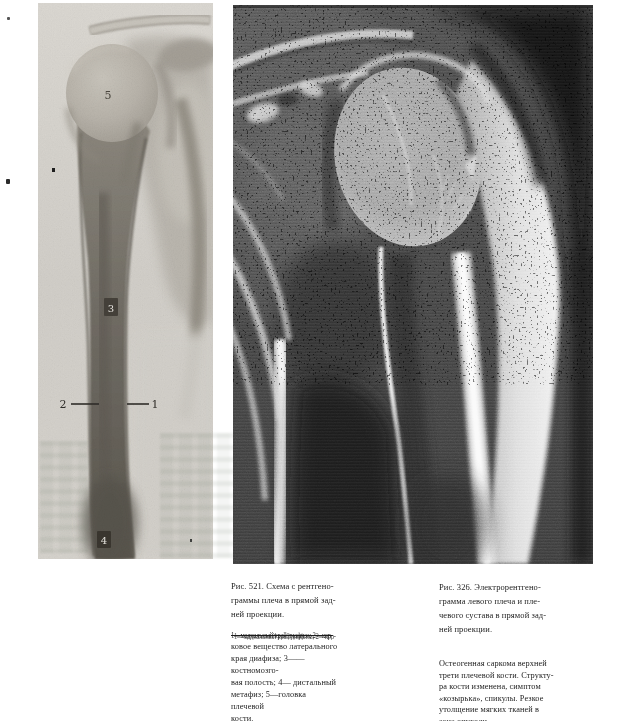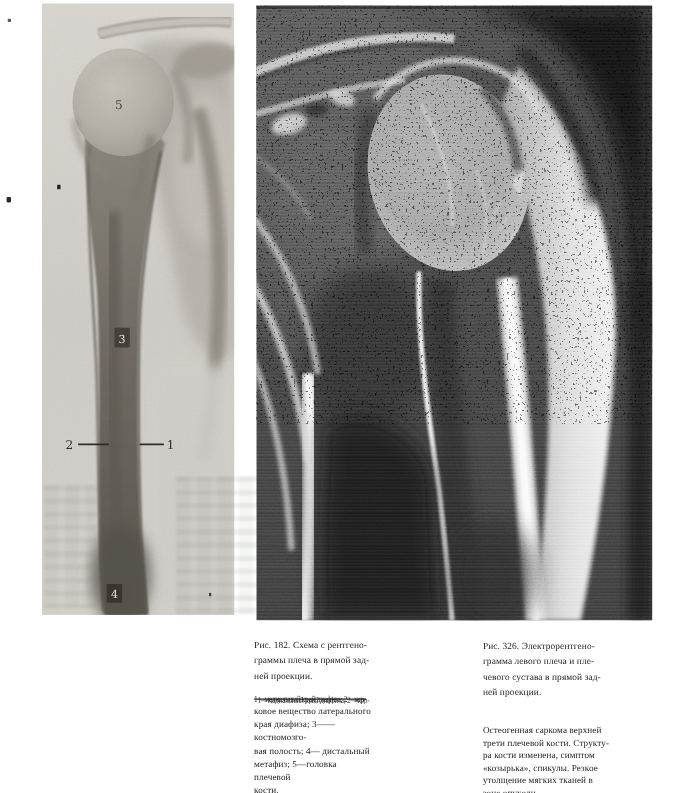--- a/index.html
+++ b/index.html
@@ -222,21 +222,21 @@
     <ellipse cx="215" cy="520" rx="40" ry="50" fill="#2a2a2a" filter="url(#b10)" opacity=".7"></ellipse>
 
     <rect width="360" height="380" filter="url(#speckR)" opacity=".55"></rect>
     <rect width="360" height="559" filter="url(#grainR)" opacity=".45" style="mix-blend-mode:overlay"></rect>
     <rect x="0" y="0" width="360" height="3" fill="#222222" opacity=".6"></rect>
   </svg>
   <div class="scanlines"></div>
 </div>
 
 <div class="caption cap-left">
-  <div class="cap-title">Рис. 182. Схема с рентгено-
+  <div class="cap-title">Рис. 521. Схема с рентгено-
 граммы плеча в прямой зад-
 ней проекции.</div>
   <div class="overprint-wrap">
     <span class="op op-a">1—медиальный край диафиза; 2—кор-</span>
     <span class="op op-b">1—медиальный край диафиза; 2—кор-</span>
   </div>
   <div class="cap-body" style="margin-top:1px;">ковое вещество латерального
 края диафиза; 3—— костномозго-
 вая полость; 4— дистальный
 метафиз; 5—головка плечевой

